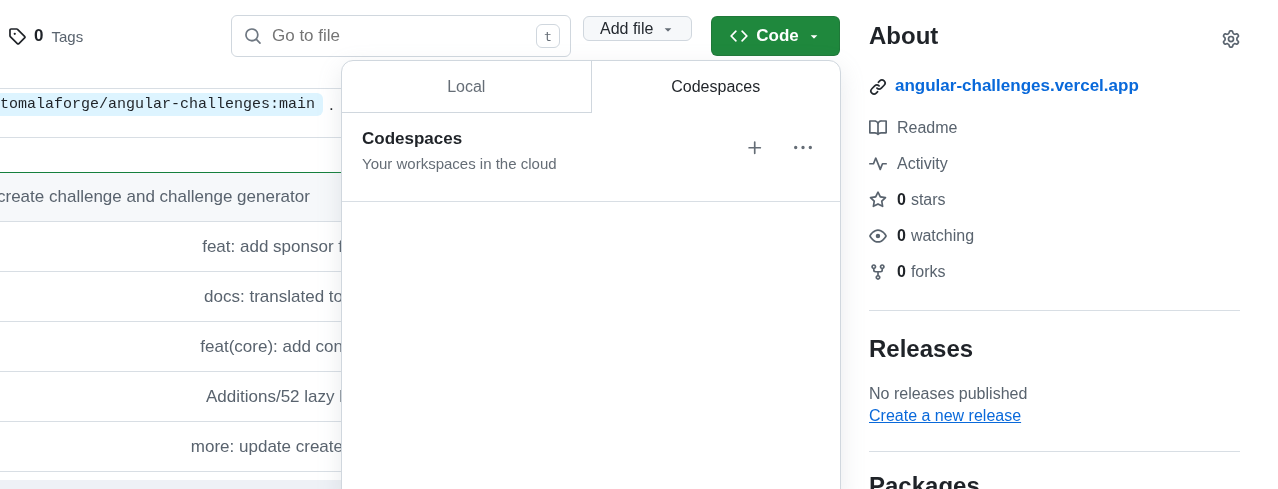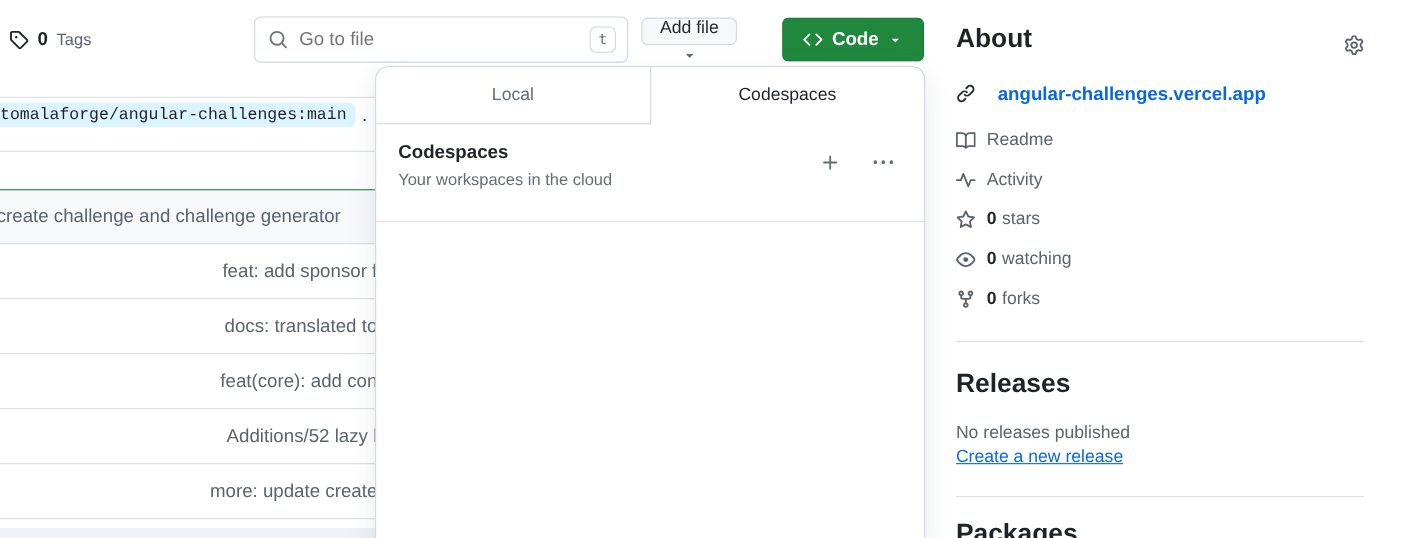--- a/index.html
+++ b/index.html
@@ -19,21 +19,21 @@
     display:flex; align-items:center; padding:0 10px 0 12px; }
   .file-finder .ph { margin-left:10px; font-size:17px; color:#6e7781; flex:1;
     border:none; outline:none; background:transparent; font-family:"Liberation Sans",sans-serif; }
   .file-finder .kbd { margin-left:auto; min-width:24px; height:24px; border:1px solid #d0d7de;
     border-radius:6px; font-family:"DejaVu Sans Mono", monospace; font-size:13px; color:#656d76;
     display:flex; align-items:center; justify-content:center; padding:0 6px; }
   .search-ic { color:#6e7781; }
 
   .add-file-btn { position:absolute; left:583px; top:16px; height:25px; padding:0 16px;
     background:#f6f8fa; border:1px solid #d0d7de; border-radius:6px;
-    display:flex; align-items:center; gap:8px; cursor:pointer;flex-direction:column; }
+    display:flex; align-items:center; gap:8px; cursor:pointer; }
   .add-file-btn .t { font-size:16px; color:#24292f; }
   .caret { color:#656d76; }
 
   .code-btn { position:absolute; left:711px; top:16px; width:129px; height:40px;
     background:#1f883d; border:1px solid rgba(31,35,40,0.15); border-radius:6px;
     display:flex; align-items:center; justify-content:center; gap:8px; cursor:pointer; }
   .code-btn .t { font-size:17px; font-weight:600; color:#fff; }
   .code-btn svg { color:#fff; }
 
   
@@ -79,24 +79,24 @@
   .blankslate p { font-size:16px; color:#656d76; margin:12px auto 0; max-width:330px; line-height:22px; }
   .create-btn { display:inline-block; margin-top:32px; background:#1f883d; color:#fff;
     border:1px solid rgba(31,35,40,0.15); border-radius:6px; font-size:16px;
     padding:9px 20px; line-height:20px; cursor:pointer; font-family:"Liberation Sans",sans-serif; }
   .learn-link { display:inline-block; margin-top:32px; font-size:16px; color:#0969da;
     text-decoration:underline; cursor:pointer; }
   .panel-bottom-divider { margin-top:34px; border-top:1px solid #d8dee4; }
 
   
   .sidebar { position:absolute; left:869px; top:0; width:371px; }
-  .about-head { display:flex; justify-content:space-between; align-items:flex-end; margin-top:22px; }
+  .about-head { display:flex; justify-content:space-between; align-items:center; margin-top:22px; }
   .h2 { font-size:24px; font-weight:bold; color:#1f2328; line-height:28px; }
   .gear { color:#59636e; margin-top:6px; cursor:pointer; }
-  .website-row { display:flex; align-items:flex-start; gap:20px; margin-top:26px; }
+  .website-row { display:flex; align-items:flex-end; gap:8px; margin-top:26px; }
   .website-row .link-ic { color:#24292f; }
   .website-row a { font-size:17px; font-weight:bold; color:#0969da; text-decoration:none; cursor:pointer; }
   .about-items { margin-top:14px; }
   .about-item { height:36px; display:flex; align-items:center; gap:10px; cursor:pointer; }
   .about-item svg { color:#59636e; }
   .about-item .txt { font-size:16px; color:#59636e; }
   .about-item .num { font-size:16px; font-weight:bold; color:#1f2328; margin-right:-5px; }
   .side-divider { border-top:1px solid #d8dee4; margin-top:20px; }
   .releases-title { margin-top:24px; }
   .releases-empty { font-size:16px; color:#59636e; margin-top:22px; }

